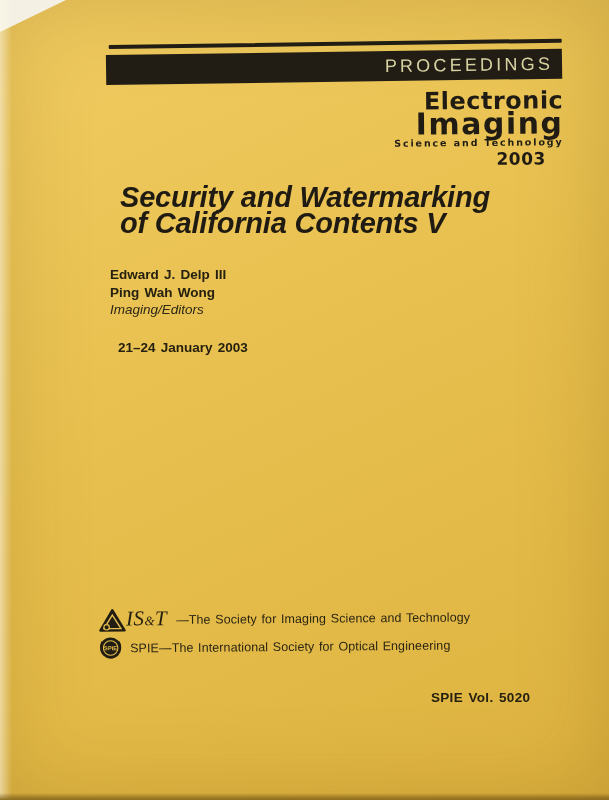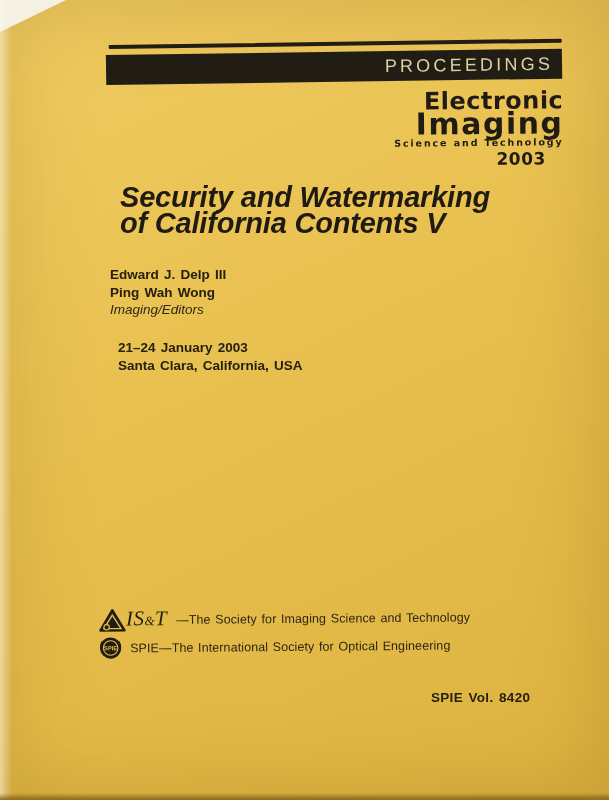--- a/index.html
+++ b/index.html
@@ -88,21 +88,20 @@
   </h1>
 
   <div class="editors">
     <div>Edward J. Delp III</div>
     <div>Ping Wah Wong</div>
     <div class="role">Imaging/Editors</div>
   </div>
 
   <div class="event">
     <div>21–24 January 2003</div>
-    <div>Santa Clara, California, USA</div>
   </div>
 
   <div class="societies">
     <div class="soc-row">
       <svg width="27" height="24" viewBox="0 0 30 26">
         <path d="M15 1.5 L28.5 24 L1.5 24 Z" fill="#221d12" stroke="#221d12" stroke-width="2.5" stroke-linejoin="round"></path>
         <path d="M15 7 L24.5 22 L5.5 22 Z" fill="none" stroke="#e7bf4e" stroke-width="1.5"></path>
         <circle cx="8.5" cy="20.5" r="3" fill="#221d12" stroke="#e7bf4e" stroke-width="1.3"></circle>
       </svg>
       <span class="ist-abbr"><span>IS</span><span class="ist-amp">&amp;</span><span>T</span></span>
@@ -112,16 +111,16 @@
       <svg width="23" height="23" viewBox="0 0 26 26">
         <circle cx="13" cy="13" r="12" fill="#221d12"></circle>
         <path d="M4 6 Q2 10 3 14 M22 6 Q24 10 23 14" stroke="#221d12" stroke-width="3" fill="none"></path>
         <circle cx="13" cy="13" r="8.2" fill="none" stroke="#e7bf4e" stroke-width="1.2"></circle>
         <text x="13" y="15.5" font-size="6.5" font-family="Liberation Sans, sans-serif" font-weight="bold" fill="#e7bf4e" text-anchor="middle">SPIE</text>
       </svg>
       <span class="soc-text spie">SPIE—The International Society for Optical Engineering</span>
     </div>
   </div>
 
-  <div class="volume">SPIE Vol. 8420</div>
+  <div class="volume">SPIE Vol. 5020</div>
 
   <div class="edge-bottom"></div>
 </div>
 
 </body></html>

